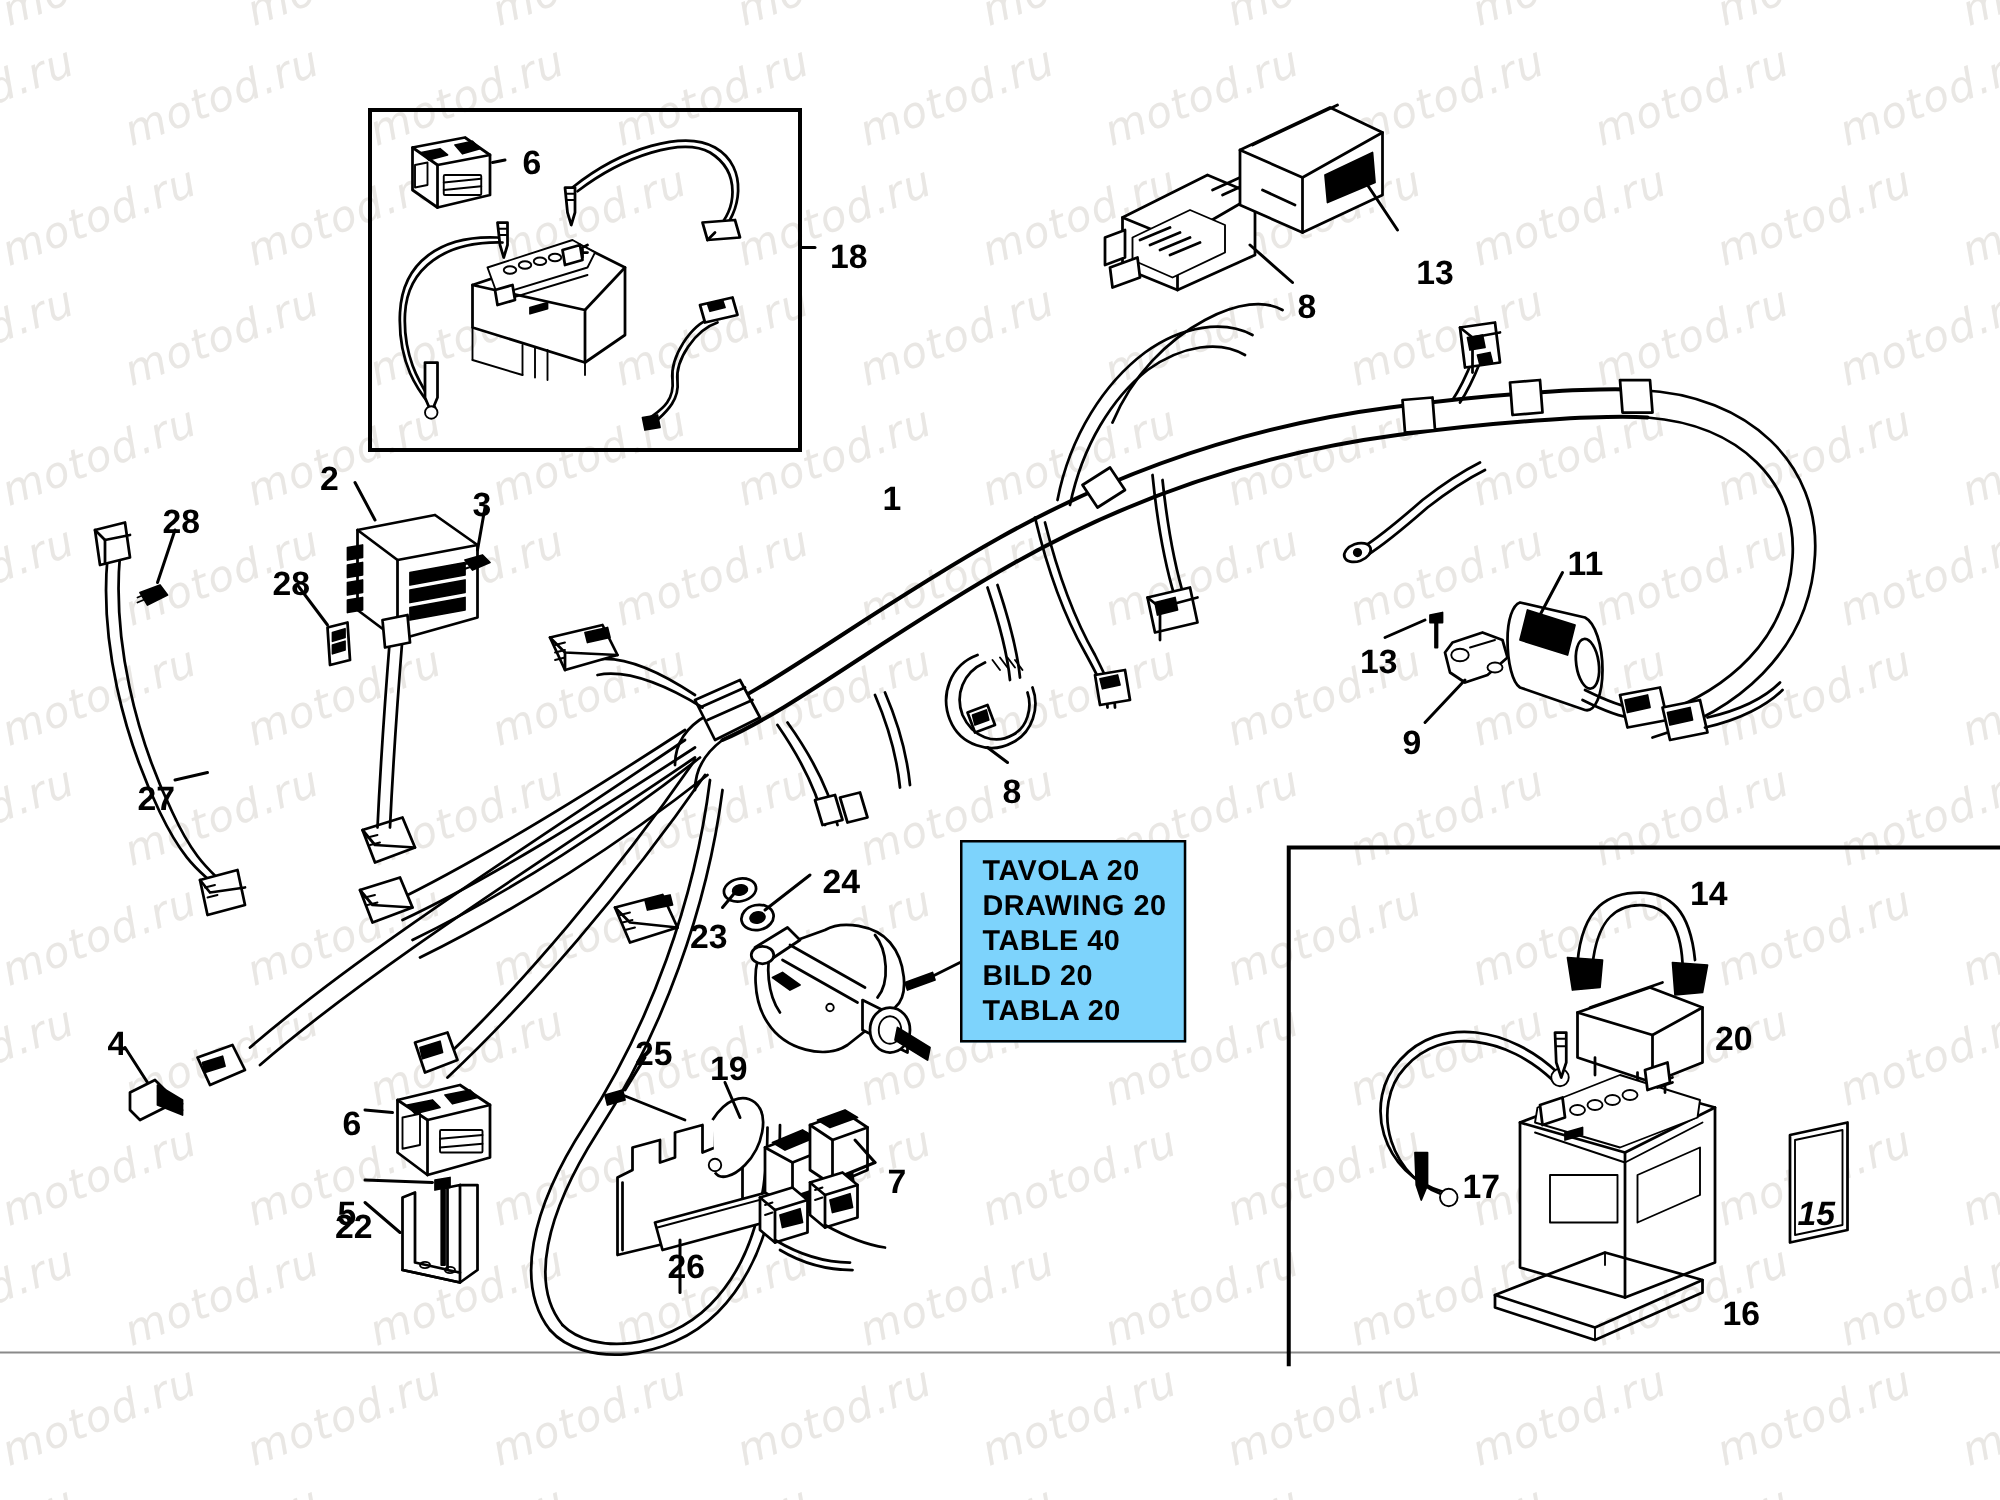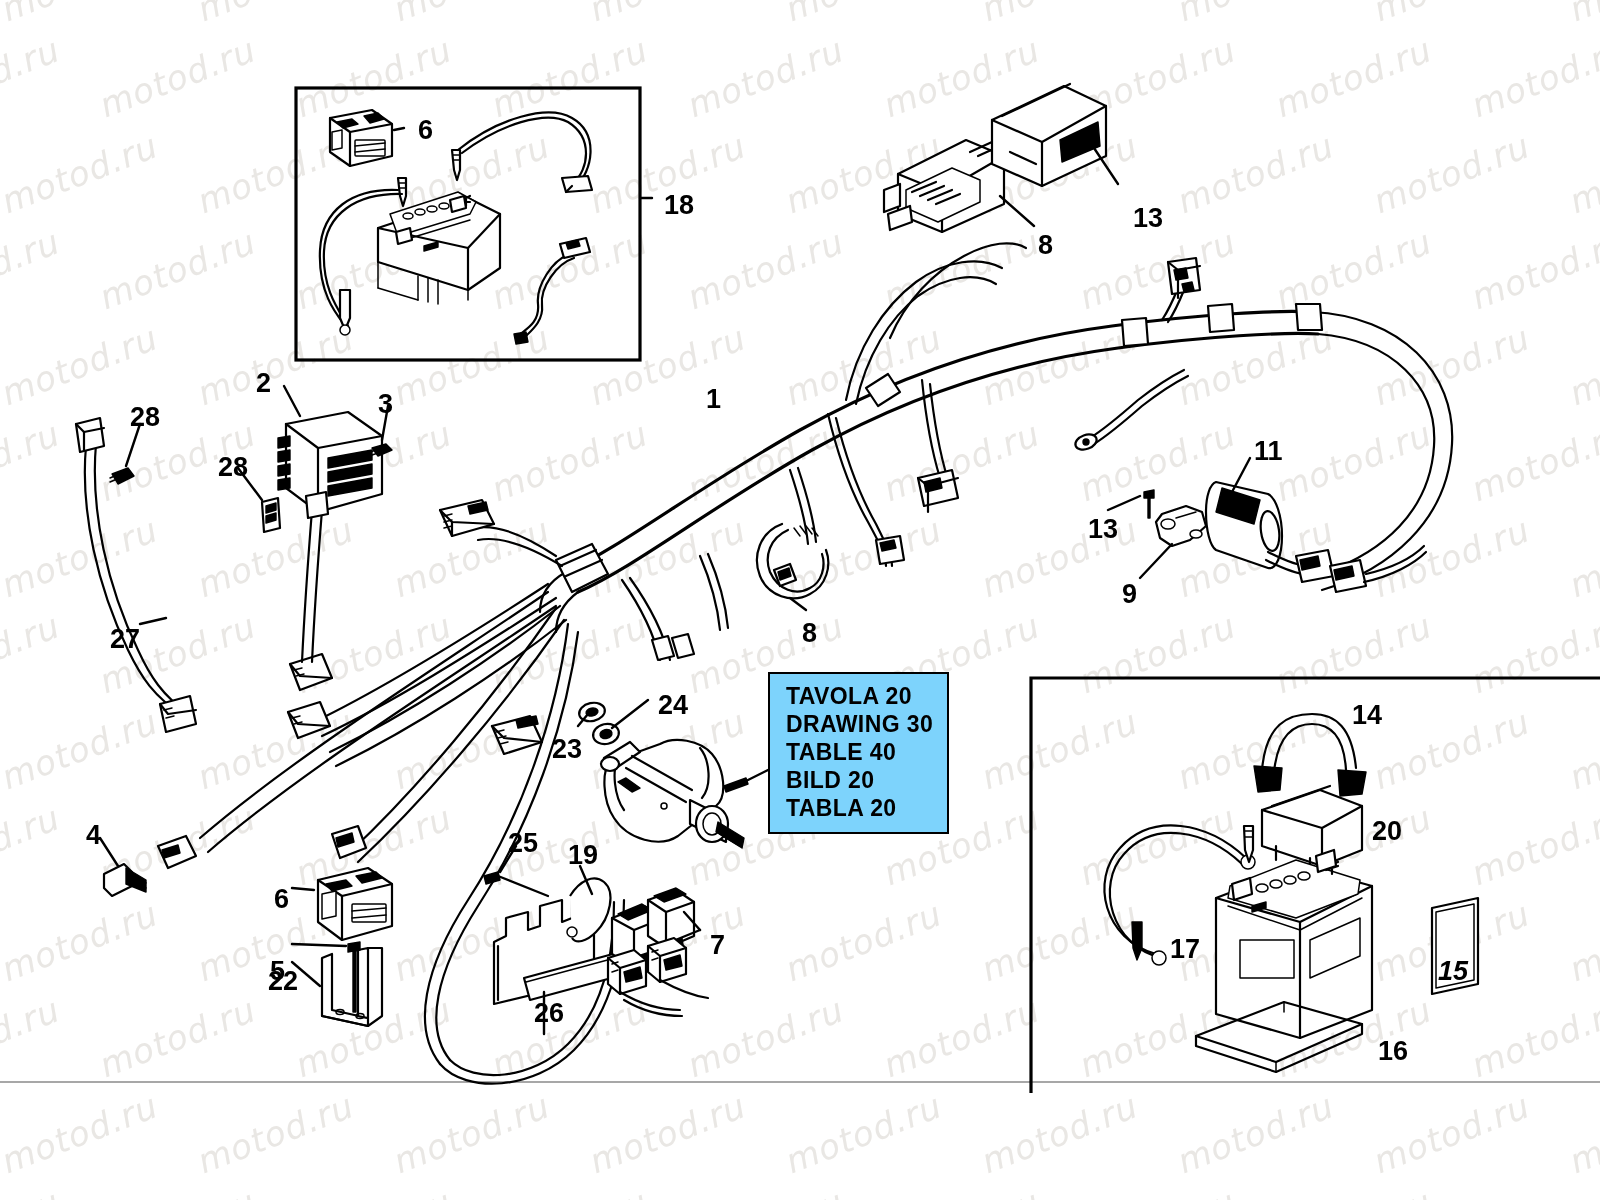--- a/index.html
+++ b/index.html
@@ -649,19 +649,19 @@
       <div class="callout" style="left: 552px; top: 736px;">23</div>
       <div class="callout" style="left: 658px; top: 692px;">24</div>
       <div class="callout" style="left: 508px; top: 830px;">25</div>
       <div class="callout" style="left: 534px; top: 1000px;">26</div>
       <div class="callout" style="left: 110px; top: 626px;">27</div>
       <div class="callout" style="left: 130px; top: 404px;">28</div>
     </div>
 
   <div class="tavola" id="tavola-box" style="left:768px;top:672px;">
     <div>TAVOLA 20</div>
-    <div>DRAWING 30</div>
+    <div>DRAWING 20</div>
     <div>TABLE 40</div>
     <div>BILD 20</div>
     <div>TABLA 20</div>
   </div>
 
 </div>
 
 </body></html>

